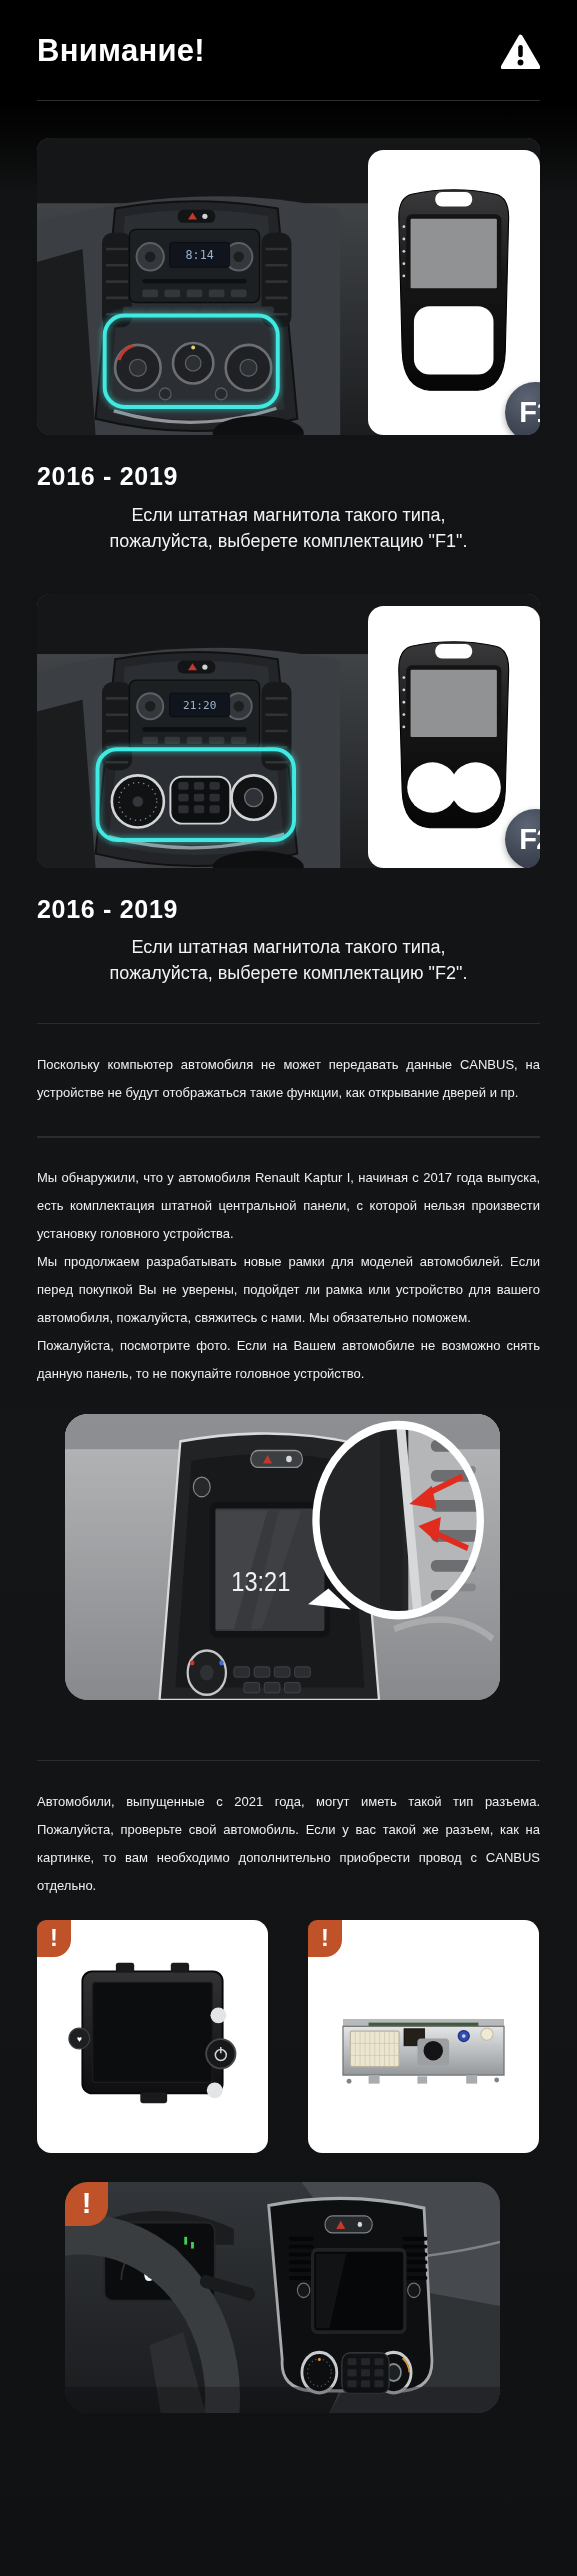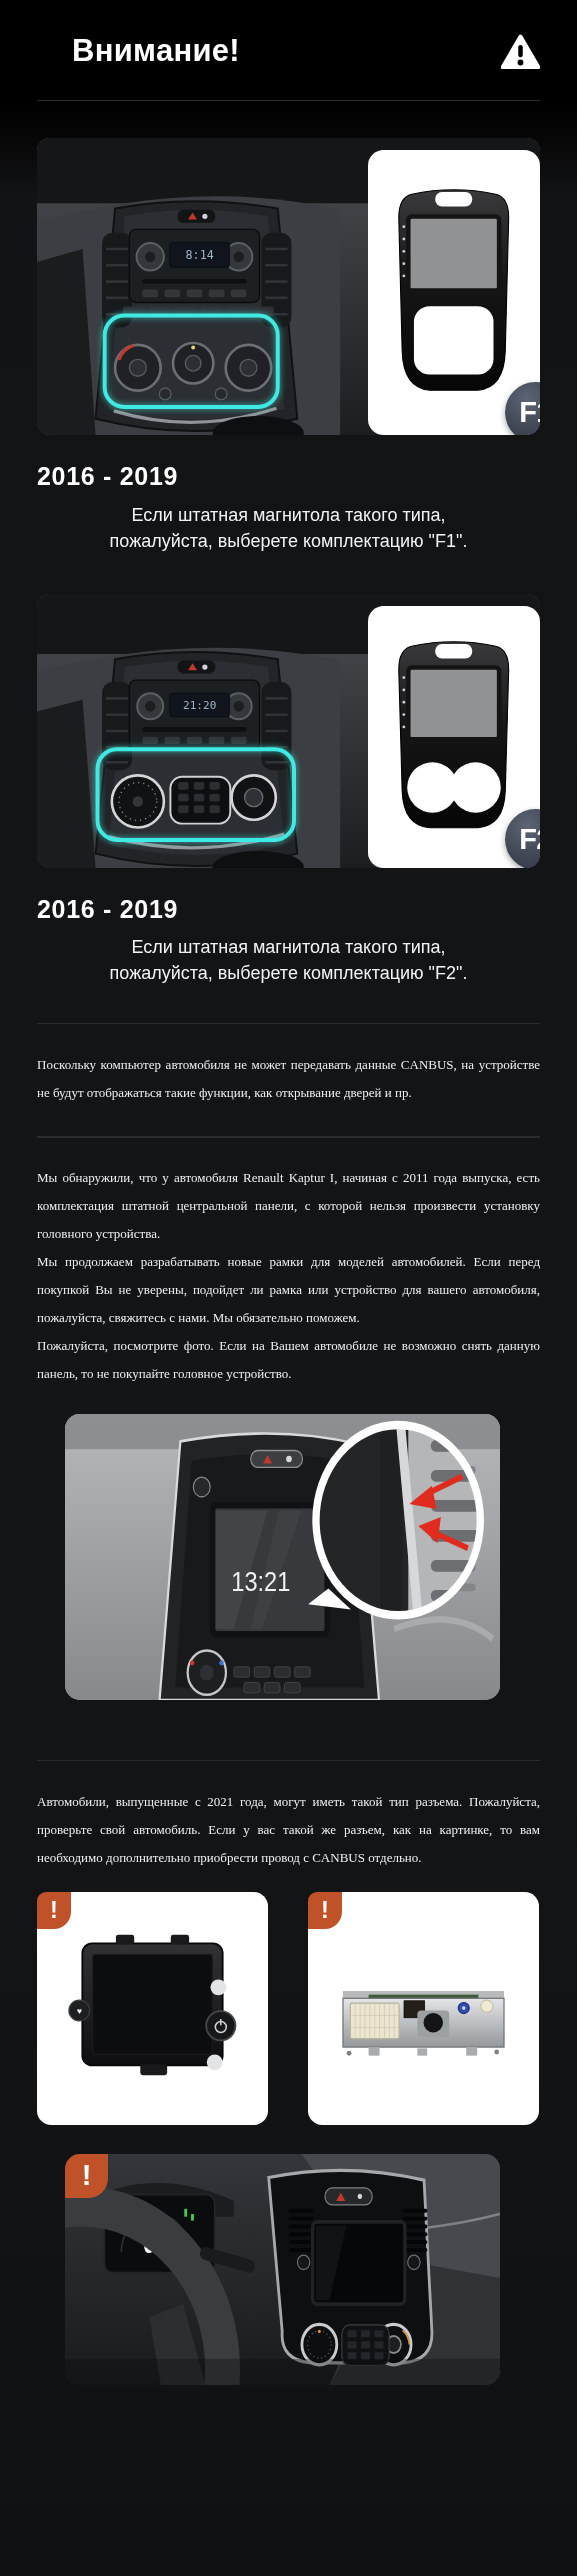--- a/index.html
+++ b/index.html
@@ -2,45 +2,45 @@
 <html style="font-size:10.4px"><head>
 <meta charset="utf-8">
 <style>
   html,body{margin:0;padding:0;background:#000;}
   .page{
     position:relative;width:577px;height:2576px;margin:0 auto;overflow:hidden;
     background:linear-gradient(180deg,#000 0%,#000 104px,#121314 196px,#141517 60%,#101112 100%);
     font-family:"Liberation Sans",sans-serif;color:#eef0f1;box-sizing:border-box;
     padding:0 37px;
   }
-  .hdr{display:flex;justify-content:space-between;align-items:center;padding:33px 0 31px;margin-left:35px;}
+  .hdr{display:flex;justify-content:space-between;align-items:center;padding:33px 0 31px;}
   .hdr h1{margin:0;font-size:31px;font-weight:700;color:#fff;letter-spacing:0.3px;}
   .warn-tri{width:39px;height:35px;display:block;}
   .divider{height:1.3px;background:#2a2c2d;border:none;margin:0;}
   .composite{position:relative;margin:37px 0 0;border-radius:13px;overflow:hidden;background:#1a1c1e;}
   .composite.h1{height:297px;}
   .composite.h2c{height:274px;}
   .scene{position:absolute;inset:0;width:100%;height:100%;display:block;}
   .panel{position:absolute;top:12px;bottom:0;right:0;width:172px;background:#fff;border-radius:15.6px;}
   .panel svg{position:absolute;inset:0;width:100%;height:100%;}
   .fbadge{
     position:absolute;width:61px;height:61px;border-radius:50%;
     background:radial-gradient(circle at 36% 28%,#5d6473 0%,#434a58 45%,#343946 80%);
     display:flex;align-items:center;justify-content:center;
     color:#fff;font-size:29px;font-weight:700;letter-spacing:-0.7px;
     box-shadow:0 2.6px 6.5px rgba(0,0,0,.35);
   }
   .fbadge.p1{left:137px;top:232px;}
   .fbadge.p2{left:137px;top:203px;}
   .years{margin:26px 0 0;text-align:left;font-size:25px;font-weight:700;color:#fff;letter-spacing:0.7px;line-height:30px;}
   .caption{margin:10.4px auto 0;max-width:417px;text-align:center;font-size:18px;line-height:26px;color:#f2f3f4;}
-  .para{margin:0;font-size:13px;line-height:28px;color:#edeff0;text-align:justify;font-family:Liberation Serif, serif;}
+  .para{margin:0;font-size:13px;line-height:28px;color:#edeff0;text-align:justify;}
   .mt42{margin-top:27px;} .mt40{margin-top:26px;} .mt44{margin-top:29px;}
   .mt56{margin-top:37px;} .mt62{margin-top:40px;} .mt92{margin-top:60px;}
-  .photo{position:relative;border-radius:15px;overflow:hidden;margin-left:28px;}
+  .photo{position:relative;border-radius:23px;overflow:hidden;margin-left:28px;}
   .photo.detail{height:286px;margin-top:26px;background:#9fa1a3;}
   .photo.bottom{height:231px;margin-top:29px;background:#222426;}
   .alert-badge{
     position:absolute;left:0;top:0;background:#c05229;color:#fff;
     display:flex;align-items:center;justify-content:center;font-weight:700;
   }
   .alert-badge.card-b{width:34px;height:37px;border-radius:9px 0 17px 0;font-size:23.5px;}
   .alert-badge.photo-b{width:43px;height:44px;border-radius:11.7px 0 19.6px 0;font-size:29px;}
   .cards{display:flex;gap:40px;margin-top:19.6px;}
   .card{position:relative;width:231px;height:233px;background:#fff;border-radius:14.3px;}
@@ -263,21 +263,21 @@
   <h2 class="years">2016 - 2019</h2>
   <p class="caption">Если штатная магнитола такого типа, пожалуйста, выберете комплектацию "F2".</p>
 
   <hr class="divider mt56">
 
   <p class="para mt42">Поскольку компьютер автомобиля не может передавать данные CANBUS, на устройстве не будут отображаться такие функции, как открывание дверей и пр.</p>
 
   <hr class="divider mt44">
 
   <div class="mt40">
-    <p class="para">Мы обнаружили, что у автомобиля Renault Kaptur I, начиная с 2011 года выпуска, есть комплектация штатной центральной панели, с которой нельзя произвести установку головного устройства.</p>
+    <p class="para">Мы обнаружили, что у автомобиля Renault Kaptur I, начиная с 2017 года выпуска, есть комплектация штатной центральной панели, с которой нельзя произвести установку головного устройства.</p>
     <p class="para">Мы продолжаем разрабатывать новые рамки для моделей автомобилей. Если перед покупкой Вы не уверены, подойдет ли рамка или устройство для вашего автомобиля, пожалуйста, свяжитесь с нами. Мы обязательно поможем.</p>
     <p class="para">Пожалуйста, посмотрите фото. Если на Вашем автомобиле не возможно снять данную панель, то не покупайте головное устройство.</p>
   </div>
 
   <figure class="photo detail">
     <svg class="scene" viewBox="0 0 773 439" preserveAspectRatio="none">
       <rect width="773" height="439" fill="url(#gGray)"></rect>
       <rect width="773" height="54" fill="#838588" opacity=".8"></rect>
       <g fill="#84868a">
         <rect x="565" y="80" width="165" height="12" rx="6"></rect>

